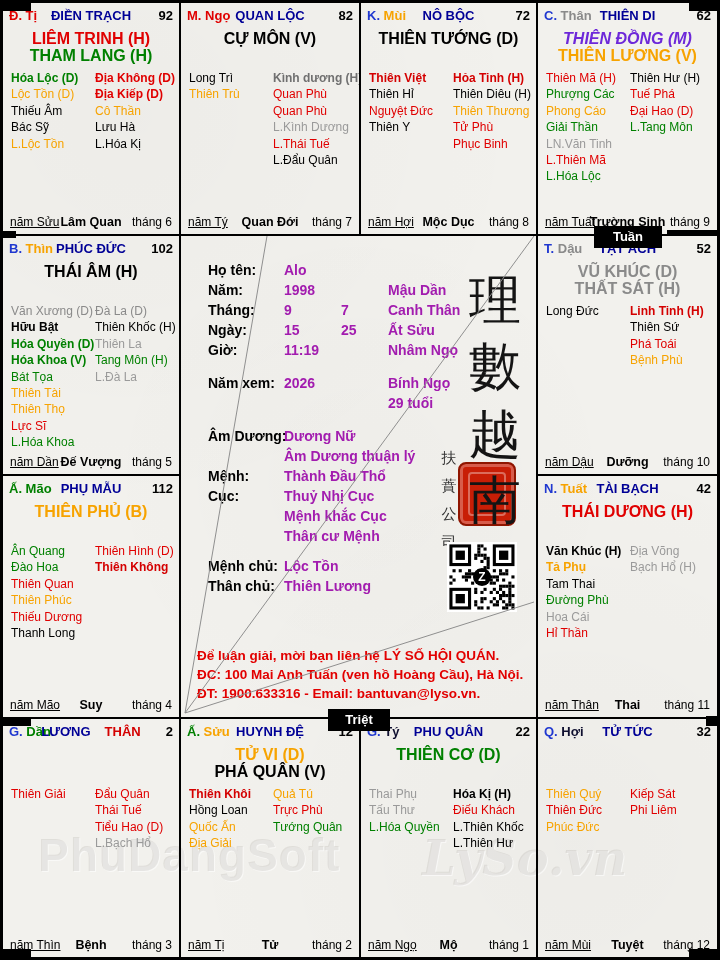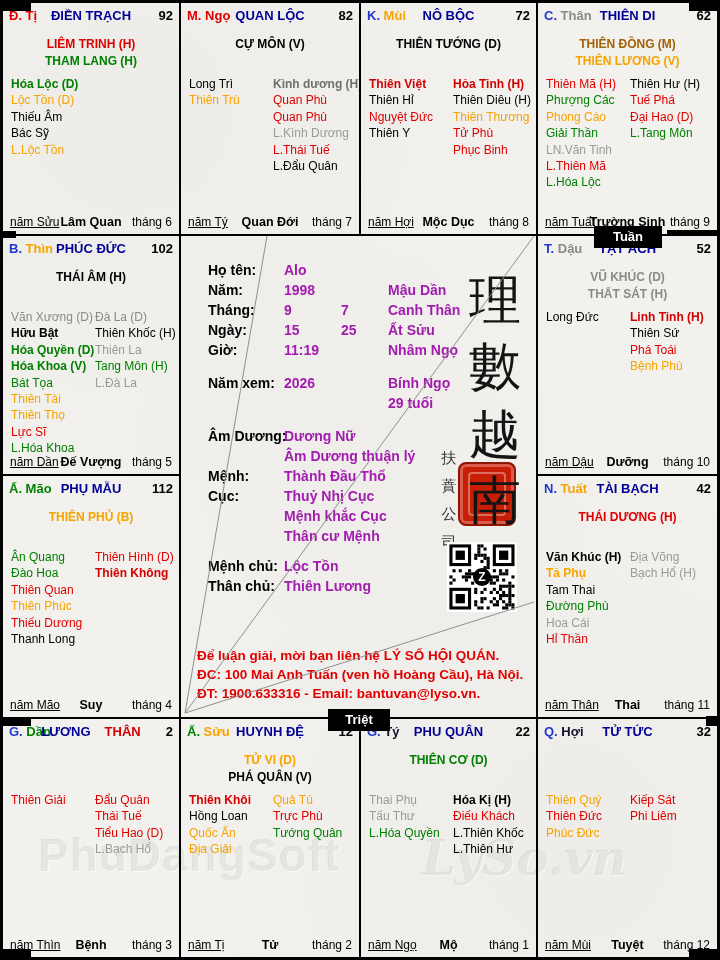--- a/index.html
+++ b/index.html
@@ -16,21 +16,21 @@
   .p0{grid-area:1/1}.p1{grid-area:1/2}.p2{grid-area:1/3}.p3{grid-area:1/4}
   .p4{grid-area:2/1}.p5{grid-area:2/4}.p6{grid-area:3/1}.p7{grid-area:3/4}
   .p8{grid-area:4/1}.p9{grid-area:4/2}.p10{grid-area:4/3}.p11{grid-area:4/4}
   .center{grid-row:2/span 2;grid-column:2/span 2;position:relative;border:1px solid #000;overflow:hidden;}
 
   .hdr{position:relative;height:24px;}
   .hdr .cc{position:absolute;left:6px;top:5px;font-weight:bold;font-size:13px;white-space:nowrap;}
   .hdr .pname{position:absolute;left:0;right:0;top:5px;text-align:center;color:#000096;font-weight:bold;font-size:13px;white-space:nowrap;}
   .hdr .pname .n2{margin-left:14px;}
   .hdr .num{position:absolute;right:6px;top:5px;font-weight:bold;font-size:13px;}
-  .mains{min-height:41px;padding-top:3px;text-align:center;font-weight:bold;font-size:12px;line-height:17px;margin-top:6px;}
+  .mains{min-height:41px;padding-top:3px;text-align:center;font-weight:bold;font-size:16px;line-height:17px;}
   .cols{display:flex;padding:2px 2px 0 8px;line-height:16.4px;}
   .colL{width:84px;flex:none;}
   .colR{flex:1;}
   .colL div,.colR div{white-space:nowrap;}
   .pfoot{position:absolute;left:7px;right:7px;bottom:5px;height:16px;font-size:12px;}
   .pfoot .fl{position:absolute;left:0;bottom:0;text-decoration:underline;}
   .pfoot .fm{position:absolute;left:0;right:0;bottom:0;text-align:center;font-weight:bold;font-size:12.5px;}
   .pfoot .fr{position:absolute;right:0;bottom:0;}
 
   
@@ -90,20 +90,27 @@
         <div style="color: rgb(0, 128, 0);">THAM LANG (H)</div>
       </div>
       <div class="cols">
         <div class="colL">
           <div style="color: rgb(0, 128, 0); font-weight: bold;">Hóa Lộc (D)</div>
           <div style="color: rgb(247, 163, 0);">Lộc Tồn (D)</div>
           <div style="color: rgb(0, 0, 0);">Thiếu Âm</div>
           <div style="color: rgb(0, 0, 0);">Bác Sỹ</div>
           <div style="color: rgb(247, 163, 0);">L.Lộc Tồn</div>
         </div>
+        <div class="colR">
+          <div style="color: rgb(224, 0, 0); font-weight: bold;">Địa Không (D)</div>
+          <div style="color: rgb(224, 0, 0); font-weight: bold;">Địa Kiếp (D)</div>
+          <div style="color: rgb(247, 163, 0);">Cô Thần</div>
+          <div style="color: rgb(0, 0, 0);">Lưu Hà</div>
+          <div style="color: rgb(0, 0, 0);">L.Hóa Kị</div>
+        </div>
       </div>
       <div class="pfoot">
         <span class="fl">năm Sửu</span>
         <span class="fm">Lâm Quan</span>
         <span class="fr">tháng 6</span>
       </div>
     </div>
   <div class="palace p1">
       <div class="hdr">
         <span class="cc"><span style="color: rgb(224, 0, 0);">M.</span><span style="color: rgb(224, 0, 0);">&nbsp;Ngọ</span></span>
@@ -163,21 +170,21 @@
         <span class="fr">tháng 8</span>
       </div>
     </div>
   <div class="palace p3">
       <div class="hdr">
         <span class="cc"><span style="color: rgb(32, 56, 208);">C.</span><span style="color: rgb(138, 138, 138);">&nbsp;Thân</span></span>
         <span class="pname"><span>THIÊN DI</span></span>
         <span class="num">62</span>
       </div>
       <div class="mains">
-        <div style="color: #a16207;">THIÊN ĐỒNG (M)</div>
+        <div style="color: #6d28d9; font-style: italic;">THIÊN ĐỒNG (M)</div>
         <div style="color: rgb(247, 163, 0);">THIÊN LƯƠNG (V)</div>
       </div>
       <div class="cols">
         <div class="colL">
           <div style="color: rgb(224, 0, 0);">Thiên Mã (H)</div>
           <div style="color: rgb(0, 128, 0);">Phượng Các</div>
           <div style="color: rgb(247, 163, 0);">Phong Cáo</div>
           <div style="color: rgb(0, 128, 0);">Giải Thần</div>
           <div style="color: rgb(154, 154, 154);">LN.Văn Tinh</div>
           <div style="color: rgb(224, 0, 0);">L.Thiên Mã</div>

